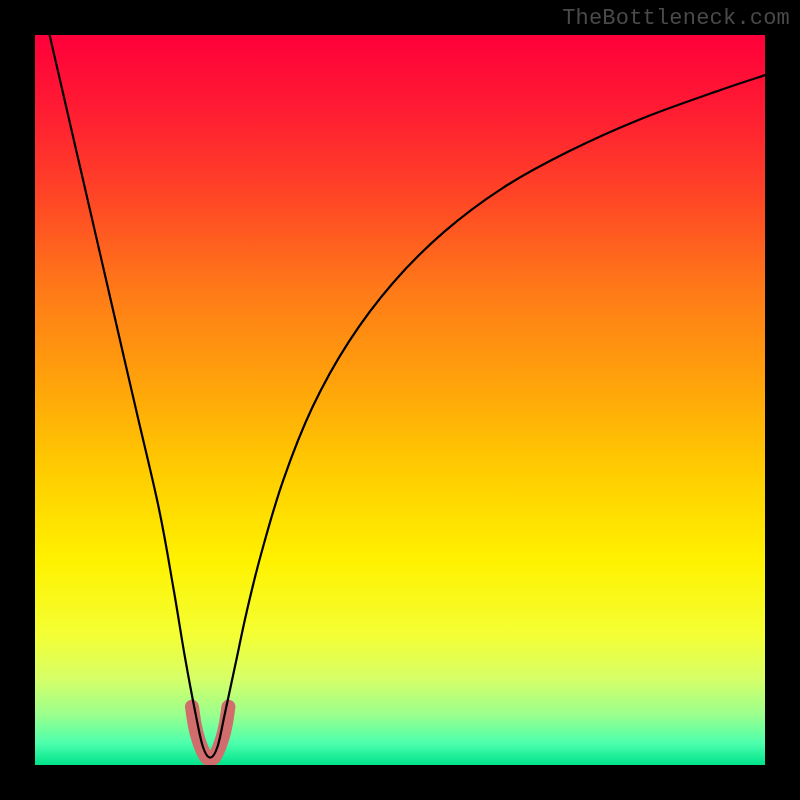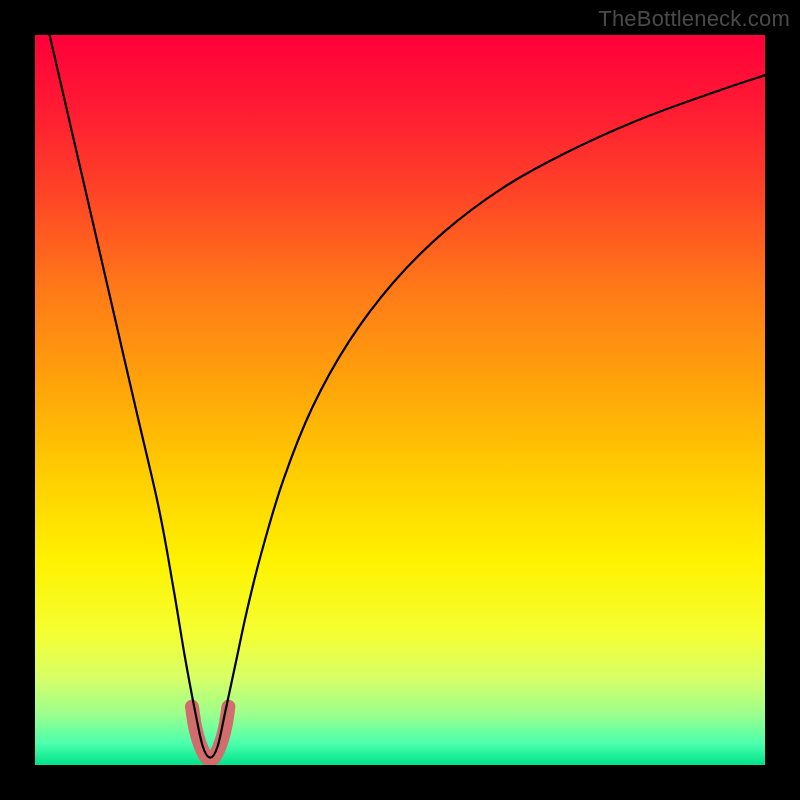--- a/index.html
+++ b/index.html
@@ -11,20 +11,21 @@
     overflow: hidden;
     font-family: Arial, Helvetica, sans-serif;
   }
   .frame {
     position: absolute;
     left: 0;
     top: 0;
     width: 800px;
     height: 800px;
     background: #000;
+    font-family: Liberation Mono, monospace;
   }
   .plot {
     position: absolute;
     left: 35px;
     top: 35px;
     width: 730px;
     height: 730px;
     overflow: hidden;
   }
   .watermark {

